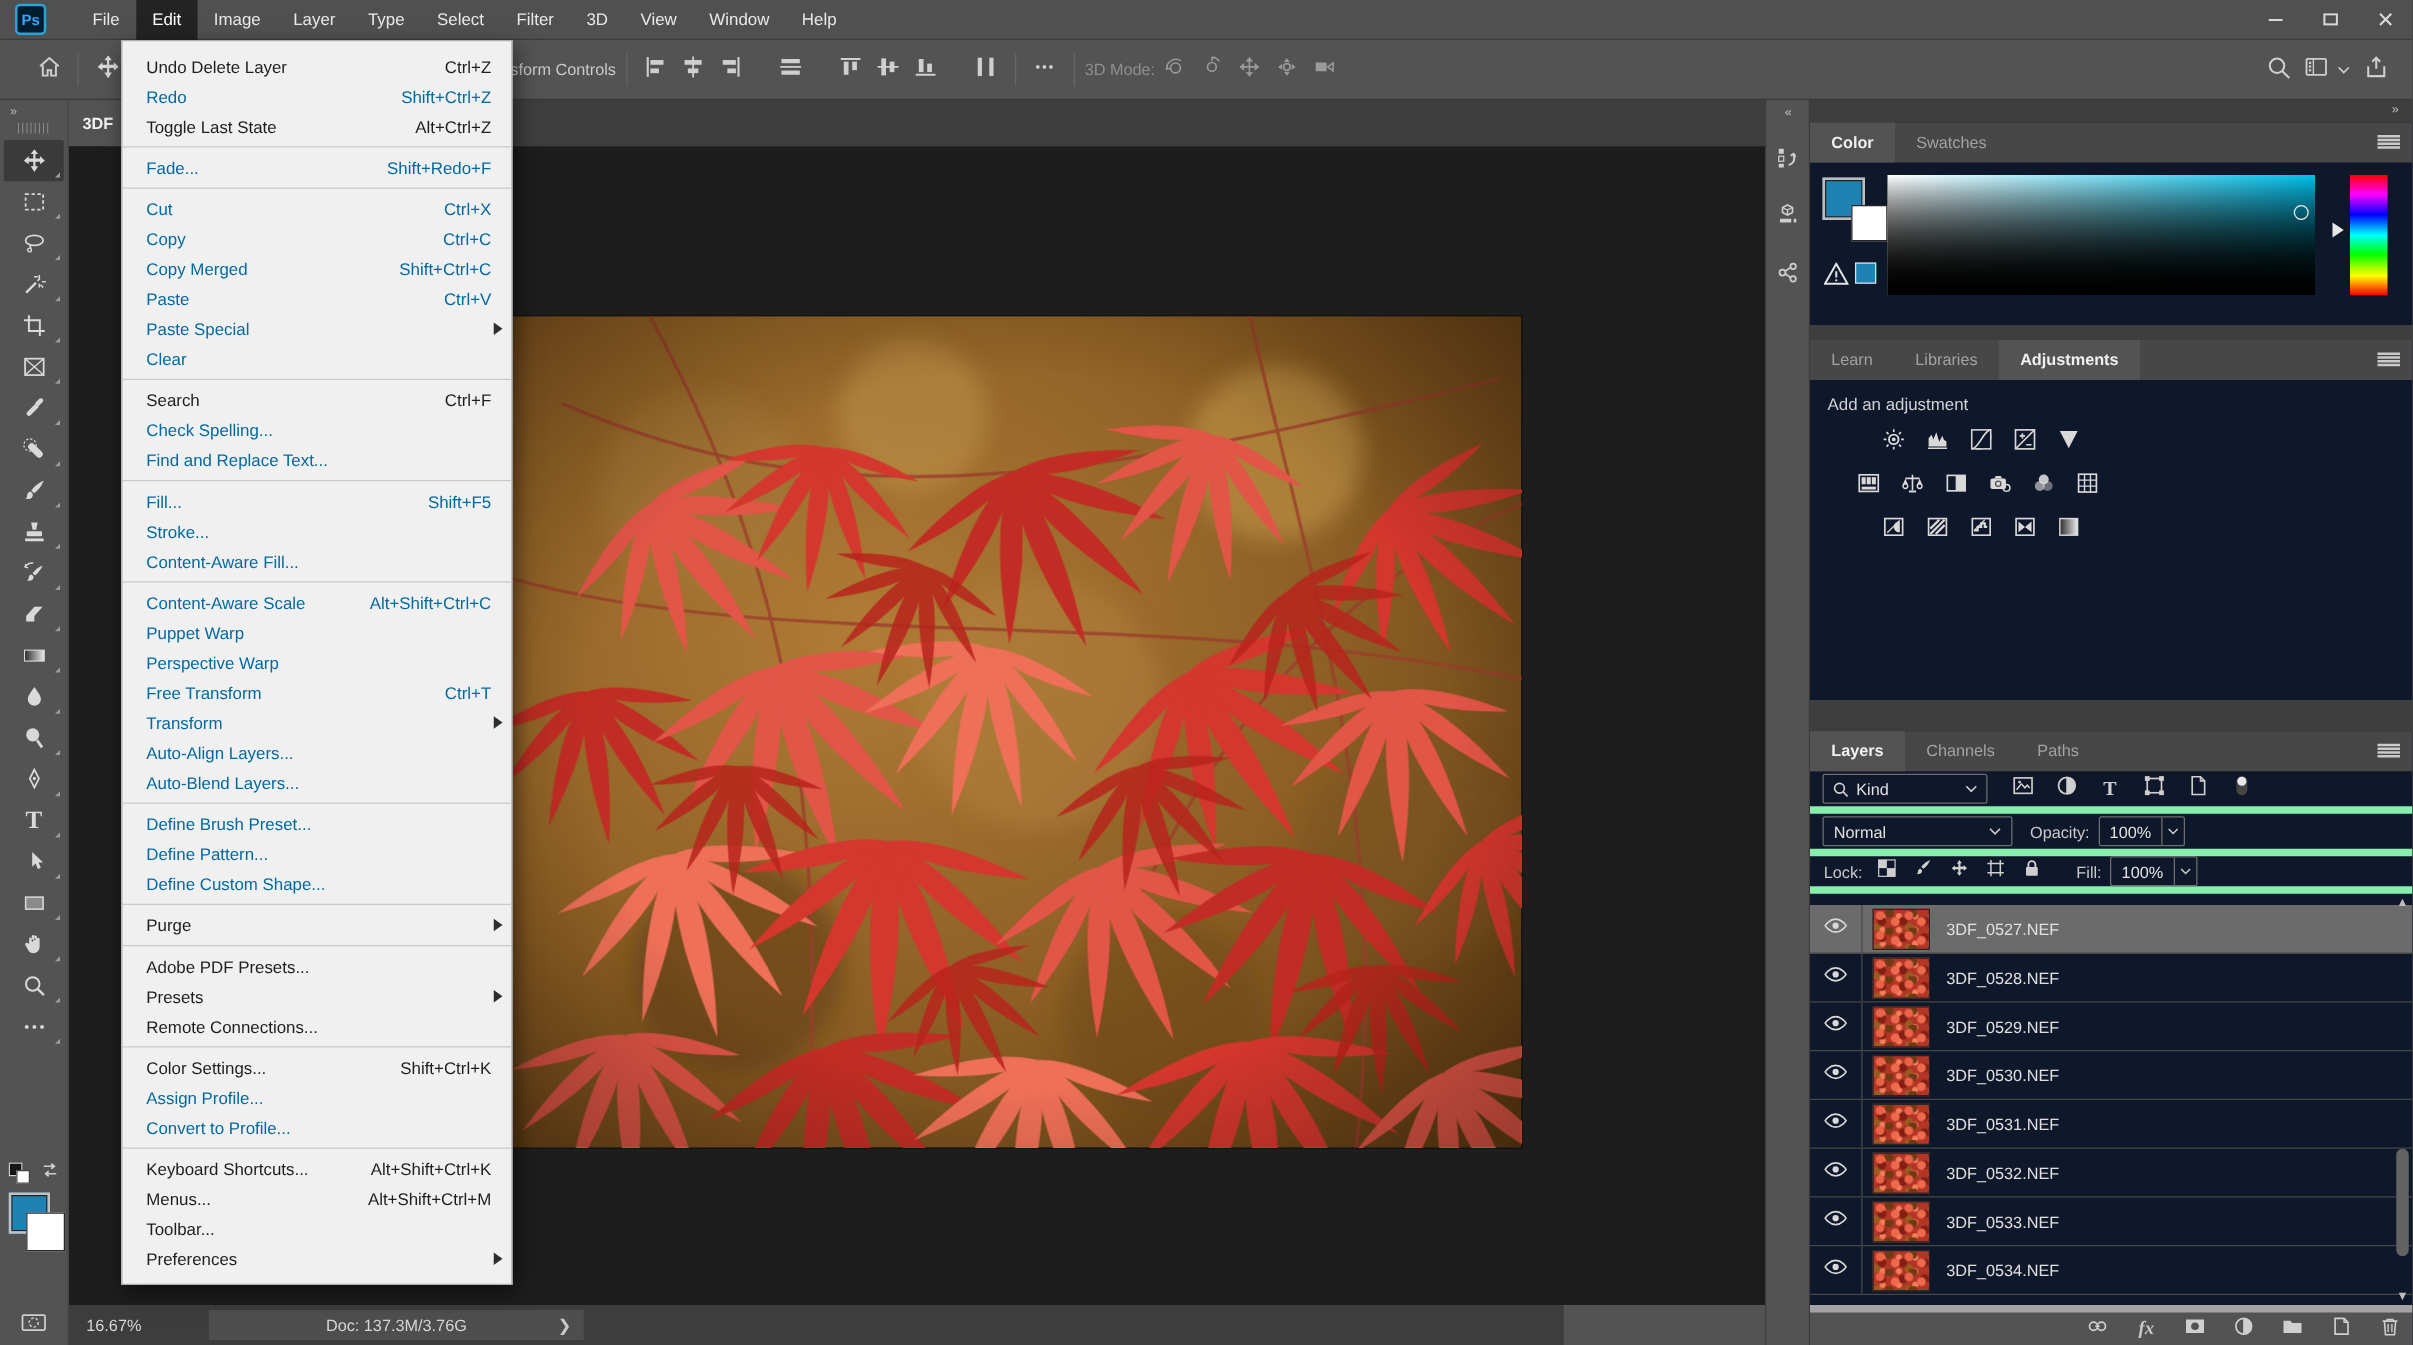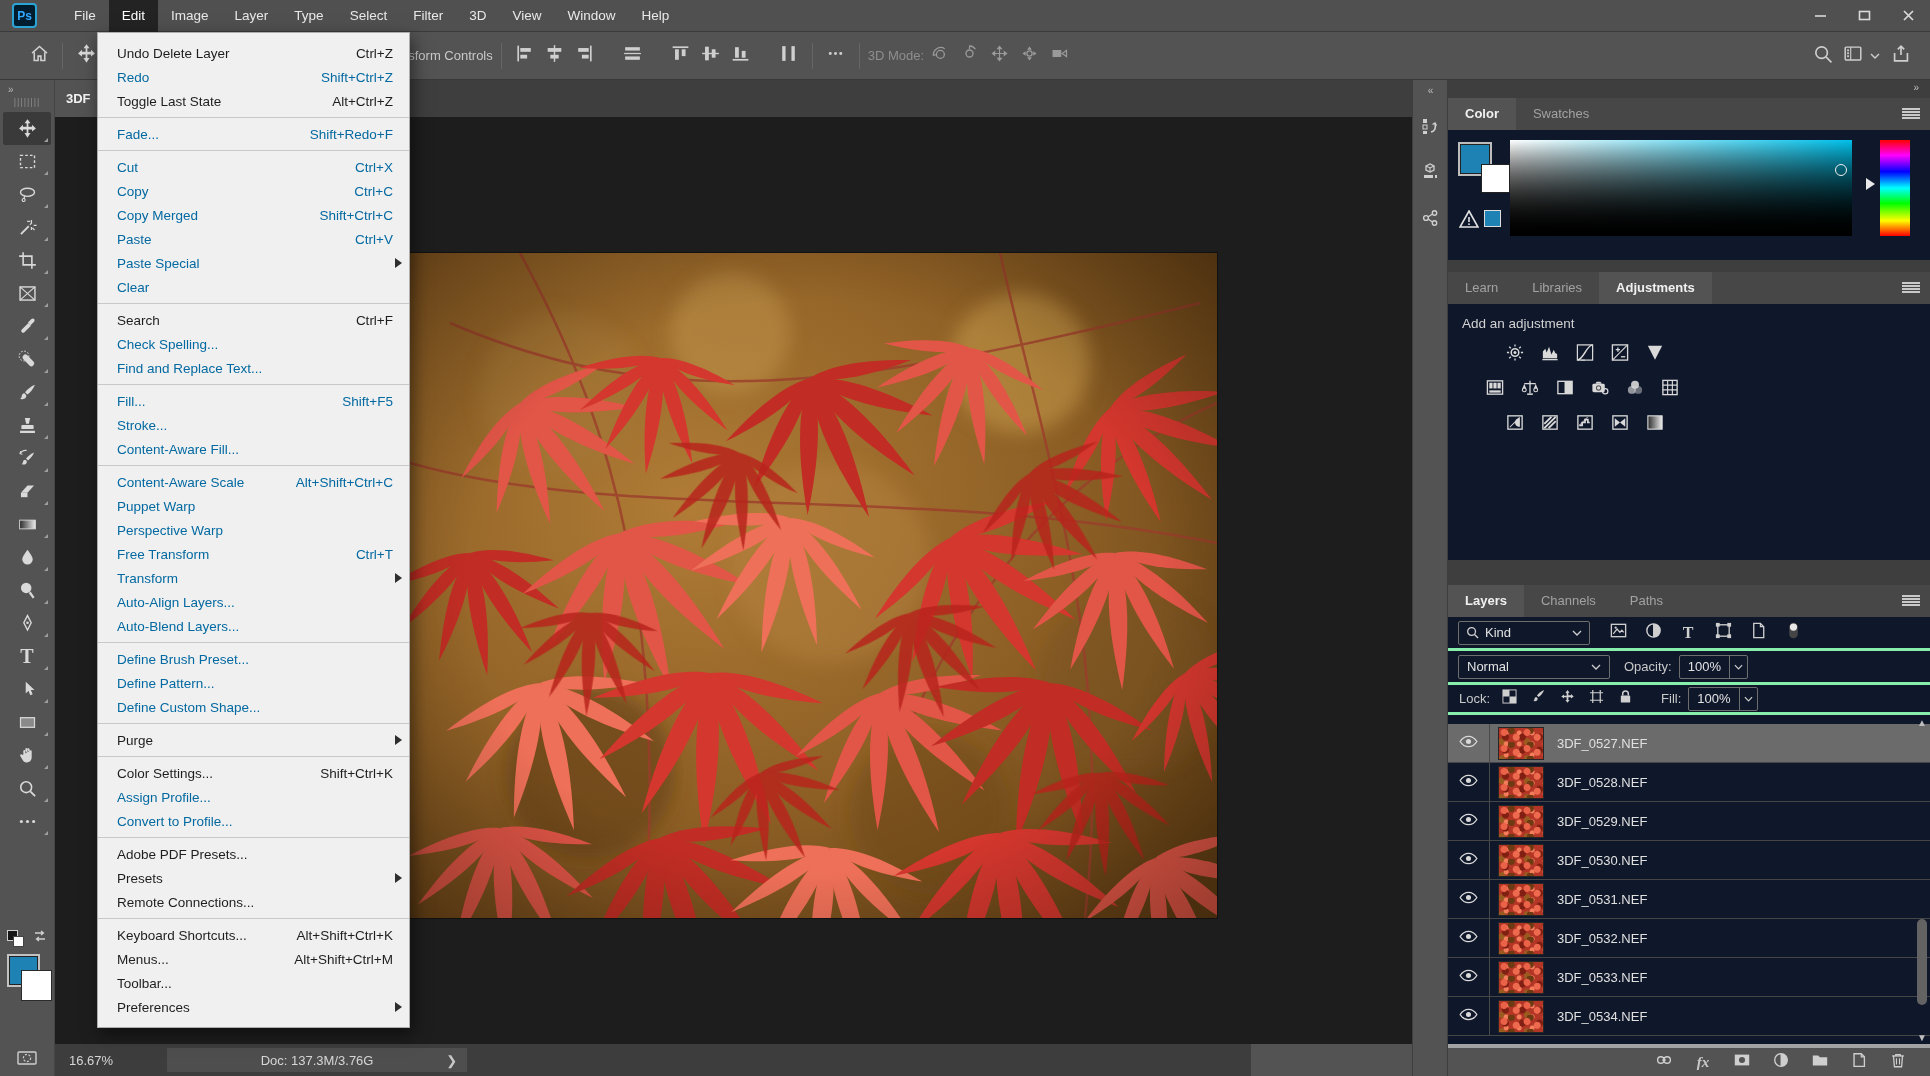--- a/index.html
+++ b/index.html
@@ -108,21 +108,21 @@
   #add-adj{position:absolute;left:14px;top:44px;font-size:13.5px;color:#d2d2d2;}
   .adj-row{position:absolute;left:0;width:482px;display:flex;gap:13px;}
   .adj-row .adj{width:22px;height:20px;display:flex;align-items:center;justify-content:center;}
   .adj svg{width:20px;height:19px;}
   #adj-r1{top:72px;padding-left:56px;}
   #adj-r2{top:107px;padding-left:36px;}
   #adj-r3{top:142px;padding-left:56px;}
 
   
   #g-layers{top:505px;bottom:0;}
-  .lrow{height:34px;display:flex;align-items:center;padding:0 10px;border-bottom:3px solid #86efac;}
+  .lrow{height:34px;display:flex;align-items:center;padding:0 10px;border-bottom:6px solid #86efac;}
   .kind-dd{width:132px;height:24px;border:1px solid #6e6e6e;border-radius:2px;display:flex;
     align-items:center;padding:0 7px;font-size:13px;color:#e2e2e2;gap:6px;}
   .kind-dd .chev{margin-left:auto;}
   .filt{width:24px;height:22px;margin-left:11px;display:flex;align-items:center;justify-content:center;}
   .filt svg{width:19px;height:19px;}
   .filt.first{margin-left:16px;}
   .blend-dd{width:152px;height:24px;border:1px solid #6e6e6e;border-radius:2px;display:flex;
     align-items:center;padding:0 8px;font-size:13px;color:#e2e2e2;}
   .blend-dd .chev{margin-left:auto;}
   .flabel{font-size:13px;color:#c9c9c9;margin-left:14px;}
@@ -147,22 +147,22 @@
       radial-gradient(circle at 82% 62%,#ee6a4e 0 3px,rgba(0,0,0,0) 4px),
       radial-gradient(circle at 38% 70%,#801f12 0 3px,rgba(0,0,0,0) 4px),
       radial-gradient(circle at 55% 45%,#f47e5c 0 2px,rgba(0,0,0,0) 3px),
       radial-gradient(circle at 12% 80%,#9a5a20 0 3px,rgba(0,0,0,0) 4px);
     background-size:23px 16px,19px 14px,21px 15px,17px 13px,13px 11px,25px 17px;}
   .lname{font-size:13px;color:#e0e0e0;}
   #lscroll{position:absolute;right:1px;top:130px;bottom:32px;width:14px;}
   #lscroll .arr{position:absolute;left:0;width:14px;height:14px;color:#bdbdbd;font-size:10px;
     display:flex;align-items:center;justify-content:center;}
   #lscroll .thumb{position:absolute;left:2px;width:10px;top:62%;height:26%;background:#636363;border-radius:5px;}
-  #layers-footer{position:absolute;left:0;right:0;bottom:0;height:32px;border-top:4px solid #a3a3a3;
-    display:flex;align-items:center;justify-content:flex-end;gap:19px;padding-right:22px;background:#535353;}
+  #layers-footer{position:absolute;left:0;right:0;bottom:0;height:32px;border-top:6px solid #a3a3a3;
+    display:flex;align-items:center;justify-content:flex-end;gap:19px;padding-right:8px;background:#535353;}
   #layers-footer .fic{width:20px;height:20px;display:flex;align-items:center;justify-content:center;}
   #layers-footer svg{width:18px;height:18px;}
   #fx-glyph{font:italic 600 15px "Liberation Serif",serif;color:#c9c9c9;}
 
   
   #edit-menu{position:absolute;left:97px;top:32px;width:313px;background:#f0f0f0;
     border:1px solid #adadad;box-shadow:3px 6px 16px rgba(0,0,0,.5);z-index:60;padding:4px 0;}
   .menu-section{padding:4px 0;border-bottom:1px solid #c9c9c9;}
   .menu-section:last-child{border-bottom:none;}
   .menu-row{height:24px;display:flex;align-items:center;padding:0 12px 0 19px;font-size:13.5px;
@@ -1254,40 +1254,40 @@
       </div>
     </div>
     <div class="menu-section">
       <div class="menu-row">
         <span class="lb">Purge</span>
         <span class="sub"></span>
       </div>
     </div>
     <div class="menu-section">
       <div class="menu-row">
-        <span class="lb">Color Settings...</span>
-        <span class="sc">Shift+Ctrl+K</span>
-      </div>
-      <div class="menu-row disabled">
-        <span class="lb">Assign Profile...</span>
-      </div>
-      <div class="menu-row disabled">
-        <span class="lb">Convert to Profile...</span>
-      </div>
-    </div>
-    <div class="menu-section">
-      <div class="menu-row">
         <span class="lb">Adobe PDF Presets...</span>
       </div>
       <div class="menu-row">
         <span class="lb">Presets</span>
         <span class="sub"></span>
       </div>
       <div class="menu-row">
         <span class="lb">Remote Connections...</span>
+      </div>
+    </div>
+    <div class="menu-section">
+      <div class="menu-row">
+        <span class="lb">Color Settings...</span>
+        <span class="sc">Shift+Ctrl+K</span>
+      </div>
+      <div class="menu-row disabled">
+        <span class="lb">Assign Profile...</span>
+      </div>
+      <div class="menu-row disabled">
+        <span class="lb">Convert to Profile...</span>
       </div>
     </div>
     <div class="menu-section">
       <div class="menu-row">
         <span class="lb">Keyboard Shortcuts...</span>
         <span class="sc">Alt+Shift+Ctrl+K</span>
       </div>
       <div class="menu-row">
         <span class="lb">Menus...</span>
         <span class="sc">Alt+Shift+Ctrl+M</span>

